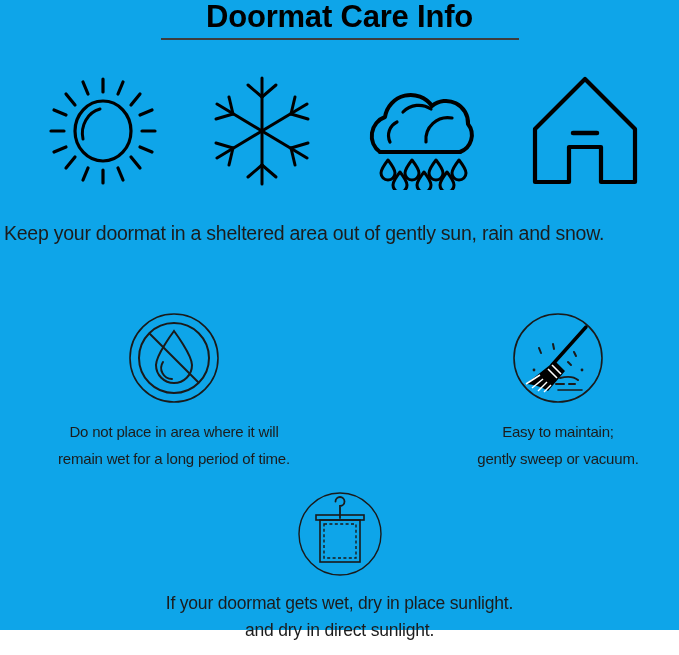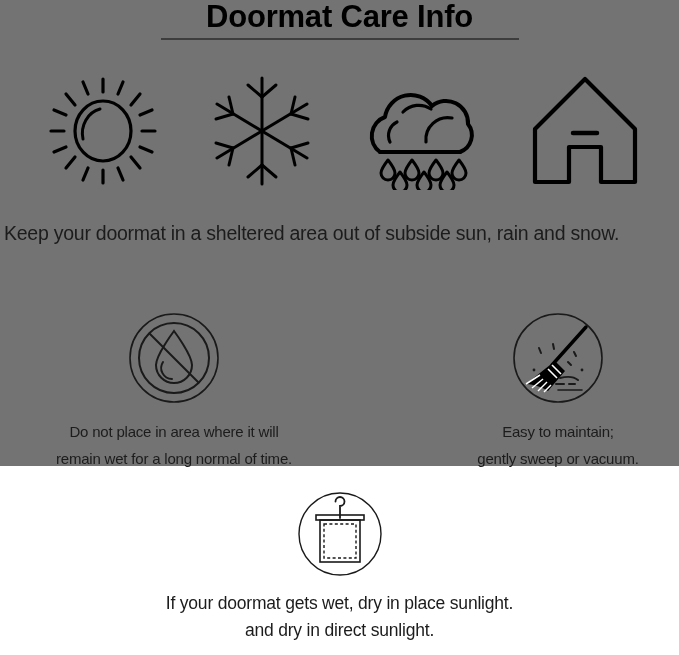--- a/index.html
+++ b/index.html
@@ -11,22 +11,22 @@
     width: 679px;
     height: 655px;
     position: relative;
     font-family: "DejaVu Sans", sans-serif;
     color: #1a1a1a;
     overflow: hidden;
   }
   .page {
     position: relative;
     width: 679px;
-    height: 466px;
-    background: #737373;
+    height: 630px;
+    background: #0ea5e9;
   }
 
   
   .title-block {
     position: absolute;
     top: 0px;
     left: 0;
     width: 679px;
     text-align: center;
   }
@@ -204,34 +204,34 @@
     <div class="icon-slot slot-house">
       <svg width="128" height="118" viewBox="0 0 128 118" fill="none" stroke="#000000" stroke-width="4.2" stroke-linecap="round" stroke-linejoin="round">
         <path d="M14 57 L64 7 L114 57 L114 110 L80 110 L80 75 L48 75 L48 110 L14 110 Z"></path>
         <line x1="52" y1="61" x2="76" y2="61" stroke-width="4.5"></line>
       </svg>
     </div>
 
   </div>
 
   <div class="intro">
-    <div>Keep your doormat in a sheltered area out of subside sun, rain and snow.</div>
+    <div>Keep your doormat in a sheltered area out of gently sun, rain and snow.</div>
   </div>
 
   <div class="col col-left">
     <svg class="circle-icon" width="92" height="92" viewBox="0 0 92 92" fill="none" stroke="#1a1a1a">
       <circle cx="46" cy="46" r="44" stroke-width="1.6"></circle>
       <circle cx="46" cy="46" r="35" stroke-width="2"></circle>
       <path d="M46 19 C46 19 28 43 28 53 a18 18 0 0 0 36 0 C64 43 46 19 46 19 z" stroke-width="2"></path>
       <path d="M35 50 a11 11 0 0 0 9 17" stroke-width="2" stroke-linecap="round"></path>
       <line x1="21" y1="21" x2="71" y2="71" stroke-width="2"></line>
     </svg>
     <div class="caption">
       <div>Do not place in area where it will</div>
-      <div>remain wet for a long normal of time.</div>
+      <div>remain wet for a long period of time.</div>
     </div>
   </div>
 
   <div class="col col-right">
     <svg class="circle-icon" width="92" height="92" viewBox="0 0 92 92" fill="none">
       <circle cx="46" cy="46" r="44" fill="none" stroke="#1a1a1a" stroke-width="1.6"></circle>
 
       <line x1="74" y1="15" x2="40" y2="53" stroke="#000" stroke-width="3.4" stroke-linecap="round"></line>
 
       <path d="M43 49 L53 59 L36 79 C30 75 20 72 14 72 Z" fill="#000"></path>

